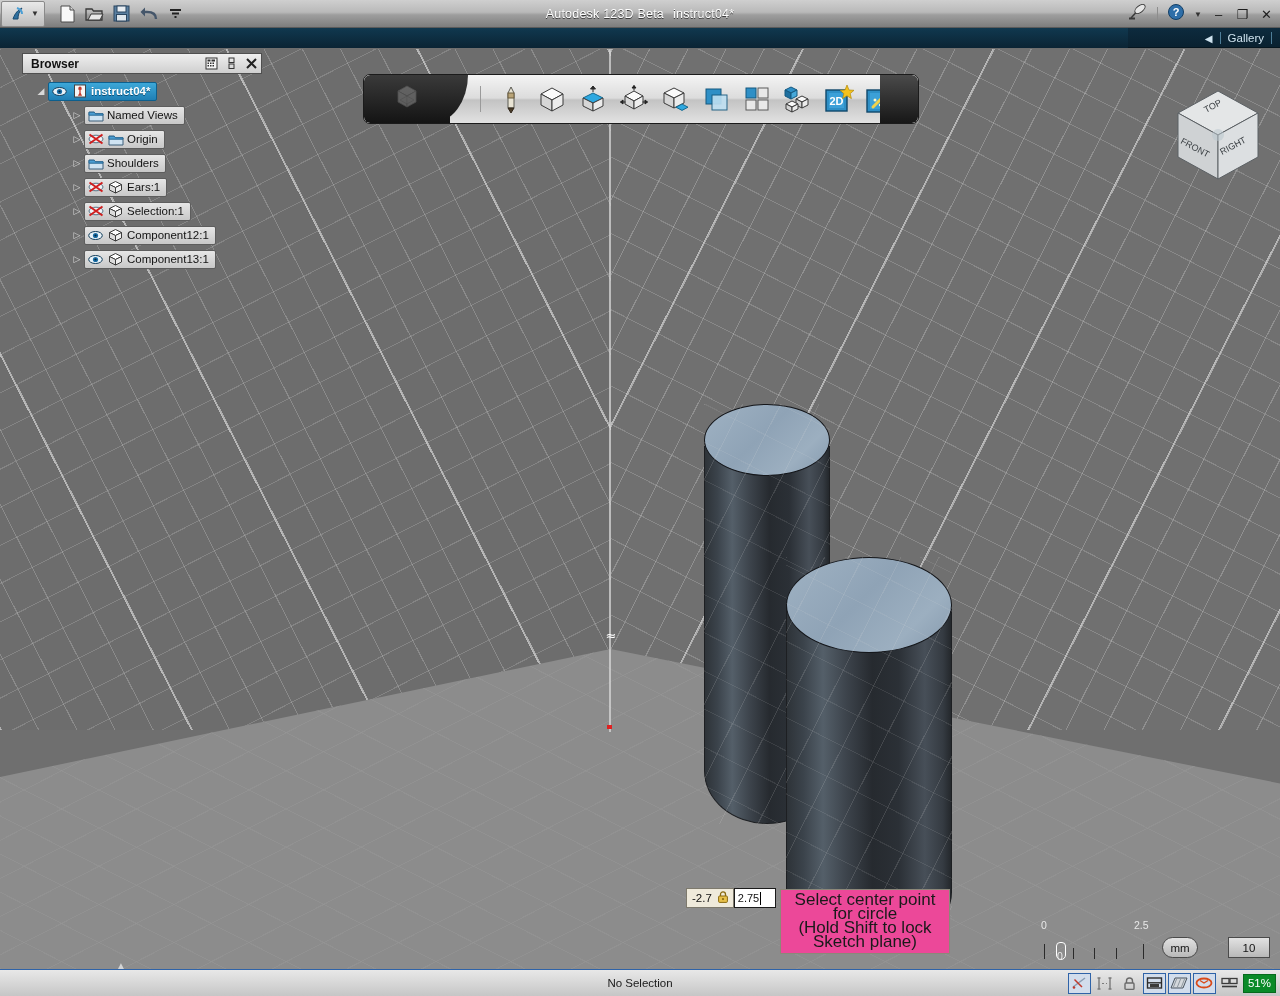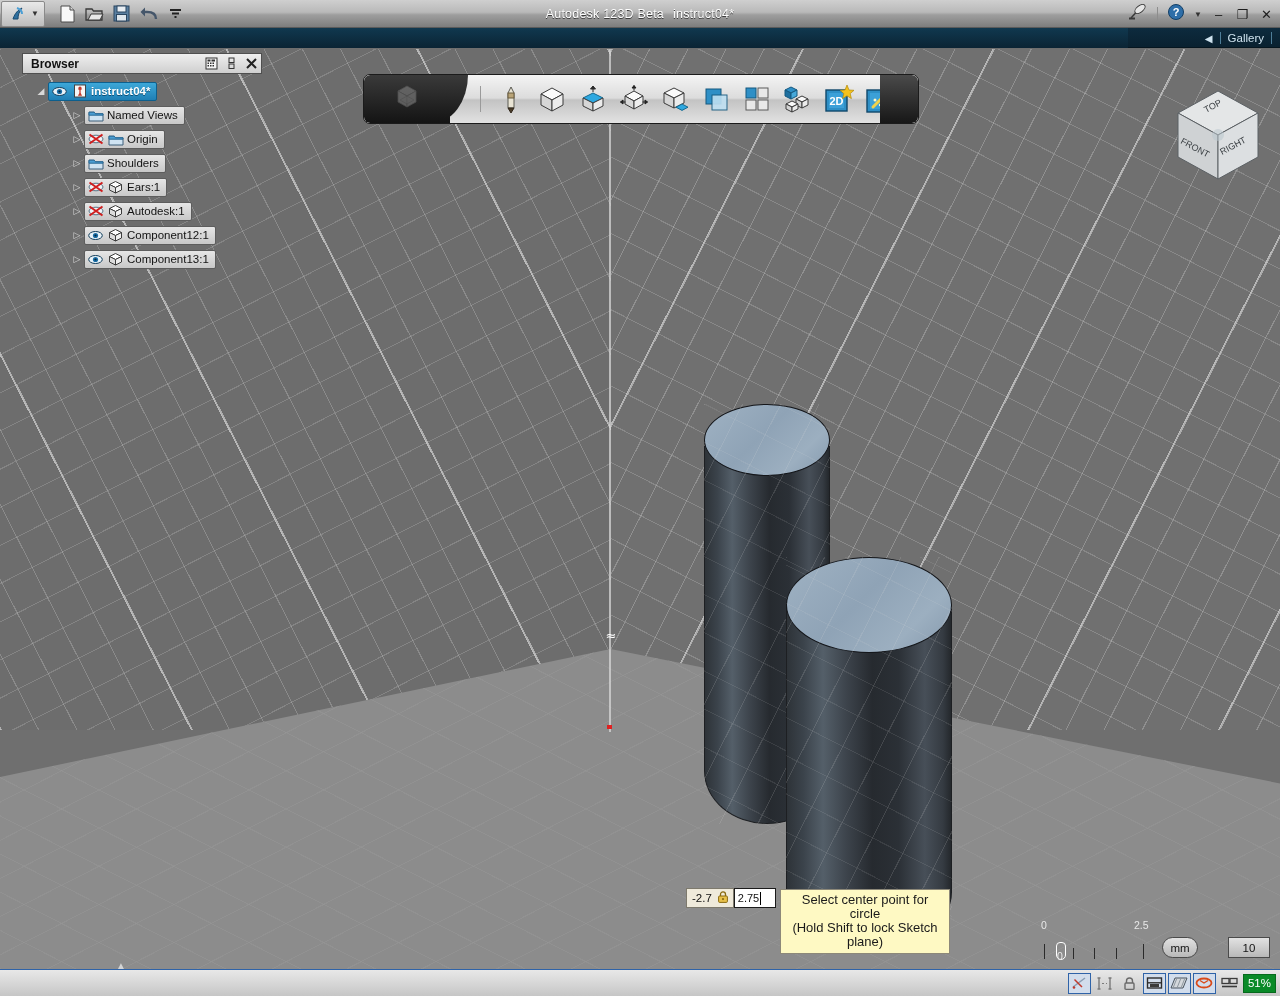--- a/index.html
+++ b/index.html
@@ -215,22 +215,22 @@
     font-size:11.5px; color:#111;
   }
   .val-edit {
     height:20px; min-width:42px; padding:0 3px;
     background:#ffffff; border:1px solid #1b1b1b;
     font-size:11px; color:#111; display:flex; align-items:center;
   }
   .caret { width:1px; height:13px; background:#000; margin-left:1px; }
   .tooltip {
     position:absolute; left:780px; top:840px; width:170px;
-    background:#fef9c3; border:1px solid #8c8879;
-    padding:3px 6px 4px; font-size:13px; color:#1a1a1a; line-height:14px;
+    background:#ec4899; border:1px solid #8c8879;
+    padding:3px 6px 4px; font-size:17px; color:#1a1a1a; line-height:14px;
     text-align:center;
   }
 
   
   .ruler { position:absolute; left:1035px; top:870px; width:130px; height:40px; }
   .ruler .tick { position:absolute; bottom:0; width:1px; background:#2a2a2a; }
   .ruler-lbl { position:absolute; font-size:10.5px; color:#e8e8e8; }
   .slider-knob {
     position:absolute; left:1056px; top:893px; width:10px; height:18px;
     border:1.6px solid #ffffff; border-radius:4px 4px 5px 5px; background:transparent;
@@ -602,21 +602,21 @@
               <path d="M1.5 1.5l13 9M14.5 1.5l-13 9" stroke="#d01e1e" stroke-width="2"></path>
             </svg>
           </span>
           <span class="ico">
             <svg width="15" height="14" viewBox="0 0 15 14">
               <polygon points="7.5,1.5 13.5,4.5 7.5,7.5 1.5,4.5" fill="#fdfdfd" stroke="#3c3c3c"></polygon>
               <polygon points="1.5,4.5 7.5,7.5 7.5,13 1.5,10" fill="#dcdcdc" stroke="#3c3c3c"></polygon>
               <polygon points="13.5,4.5 7.5,7.5 7.5,13 13.5,10" fill="#efefef" stroke="#3c3c3c"></polygon>
             </svg>
           </span>
-          <span class="tlabel">Autodesk:1</span>
+          <span class="tlabel">Selection:1</span>
         </span>
       </div>
 
       <div class="trow">
         <span class="twist" style="margin-left:48px;">▷</span>
         <span class="tnode">
           <span class="ico">
             <svg width="15" height="11" viewBox="0 0 15 11">
               <ellipse cx="7.5" cy="5.5" rx="6.8" ry="4" fill="#e9f3f9" stroke="#143f5c"></ellipse>
               <circle cx="7.5" cy="5.5" r="2.6" fill="#1a6fa8"></circle>
@@ -731,20 +731,21 @@
     <div class="gallery-left"></div>
     <div class="gallery-right">
       <span style="font-size:10px;">◀</span>
       <span class="gal-sep"></span>
       <span>Gallery</span>
       <span class="gal-sep"></span>
     </div>
   </div>
 
   <div class="statusbar">
+    <div class="status-text">No Selection</div>
     <div class="status-right">
       <div class="sbtn on">
         <svg width="17" height="15" viewBox="0 0 17 15">
           <path d="M2 11L14 2" stroke="#8a9eb4" stroke-width="1.5"></path>
           <path d="M3.5 3.5L11 11" stroke="#c0392b" stroke-width="1.5"></path>
           <circle cx="3" cy="11.5" r="1.3" fill="#c0392b"></circle>
         </svg>
       </div>
       <div class="sbtn">
         <svg width="17" height="15" viewBox="0 0 17 15">

